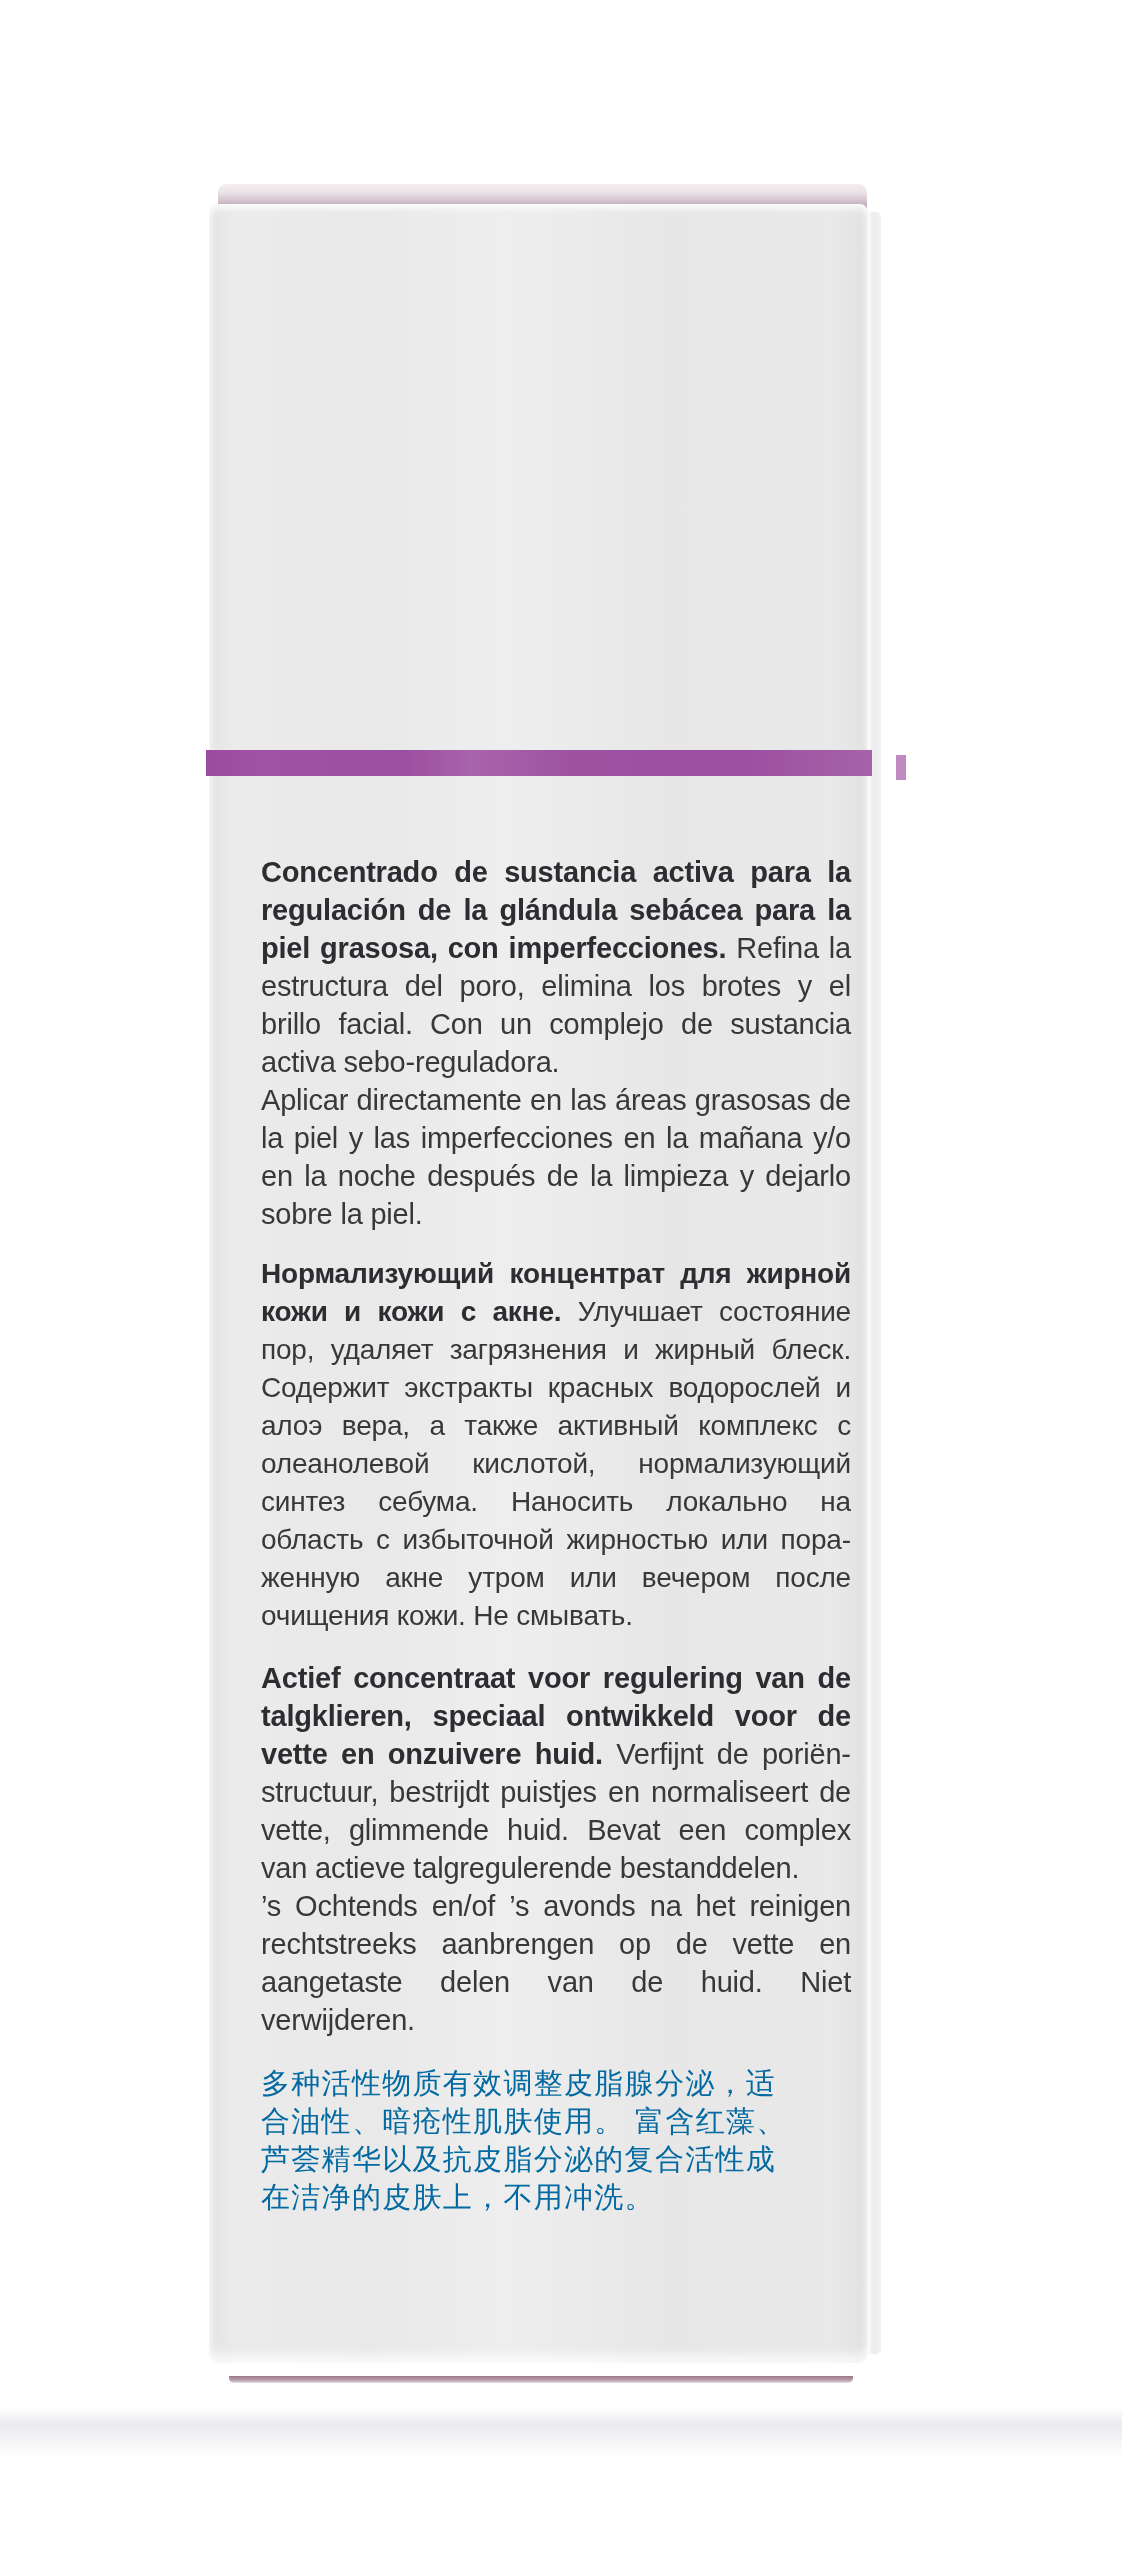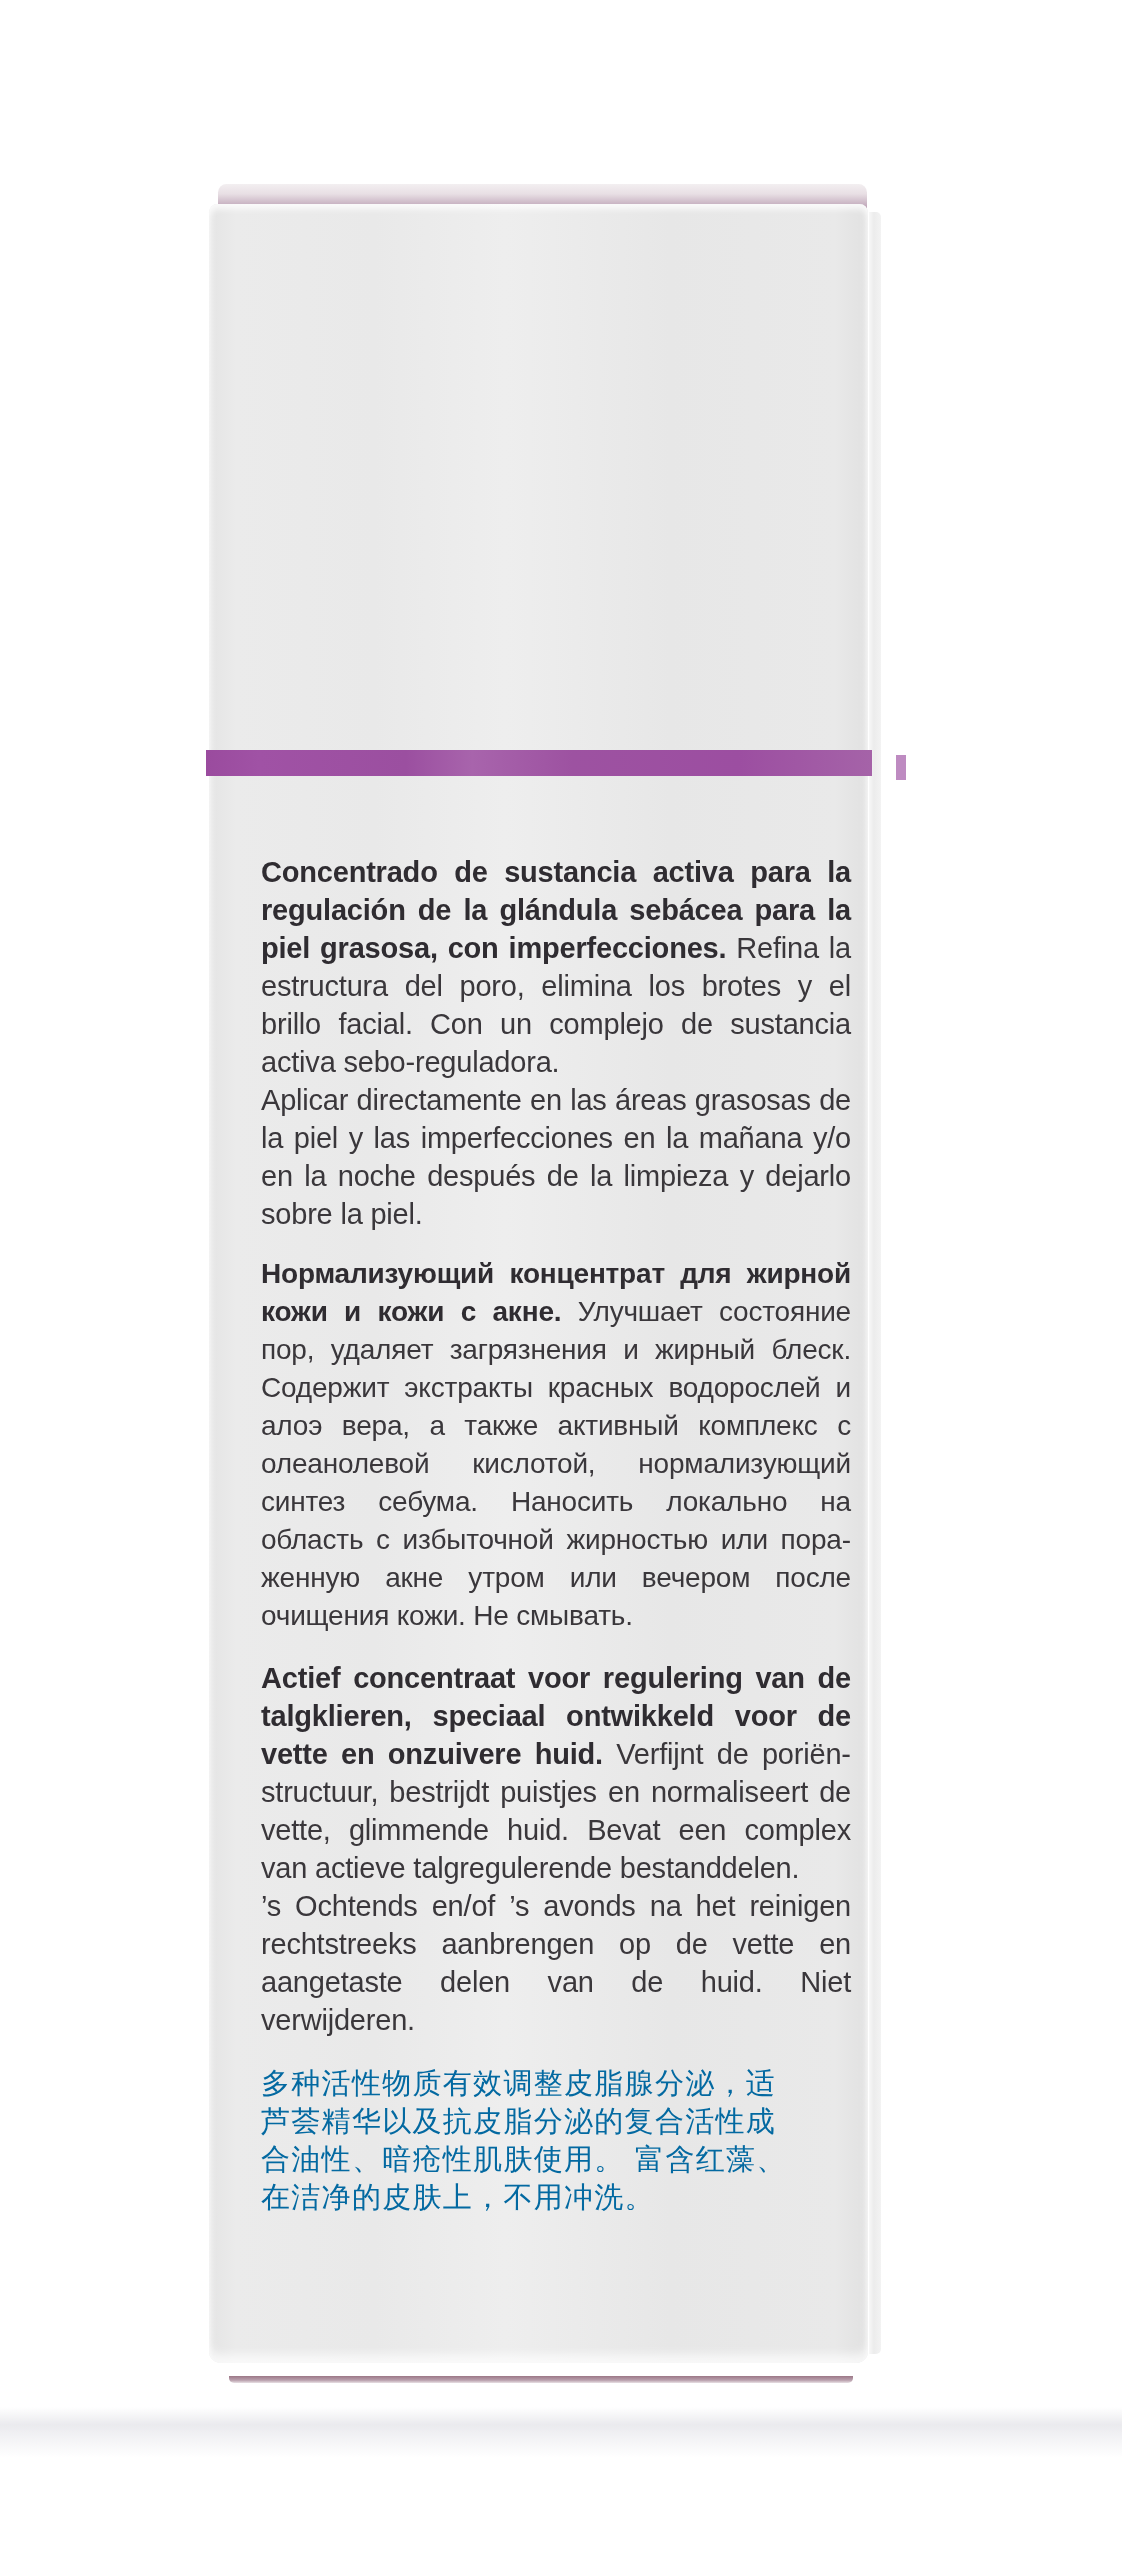--- a/index.html
+++ b/index.html
@@ -136,20 +136,20 @@
       <span class="bold">Нормализующий концентрат для жирной кожи и кожи с акне.</span><span class="regular"> Улучшает состояние пор, удаляет загрязнения и жирный блеск. Содержит экстракты красных водорослей и алоэ вера, а также активный комплекс с олеаноле­вой кислотой, нормализующий синтез себума. Наносить локально на область с избыточной жирностью или пора­женную акне утром или вечером после очищения кожи. Не смывать.</span>
     </p>
 
     <p class="para para-nl">
       <span class="bold">Actief concentraat voor regule­ring van de talgklieren, speciaal ontwikkeld voor de vette en on­zuivere huid.</span><span class="regular"> Verfijnt de poriën­structuur, bestrijdt puistjes en nor­maliseert de vette, glimmende huid. Bevat een complex van actieve tal­gregulerende bestanddelen.</span>
       <span class="regular line-break">’s Ochtends en/of ’s avonds na het reinigen rechtstreeks aanbrengen op de vette en aangetaste delen van de huid. Niet verwijderen.</span>
     </p>
 
     <p class="para para-zh">
       <span class="line-break">多种活性物质有效调整皮脂腺分泌，适</span>
+      <span class="line-break">合油性、暗疮性肌肤使用。 富含红藻、</span>
       <span class="line-break">芦荟精华以及抗皮脂分泌的复合活性成</span>
-      <span class="line-break">合油性、暗疮性肌肤使用。 富含红藻、</span>
       <span class="line-break">在洁净的皮肤上，不用冲洗。</span>
     </p>
 
   </div>
 </div>
 
 
 </body></html>

